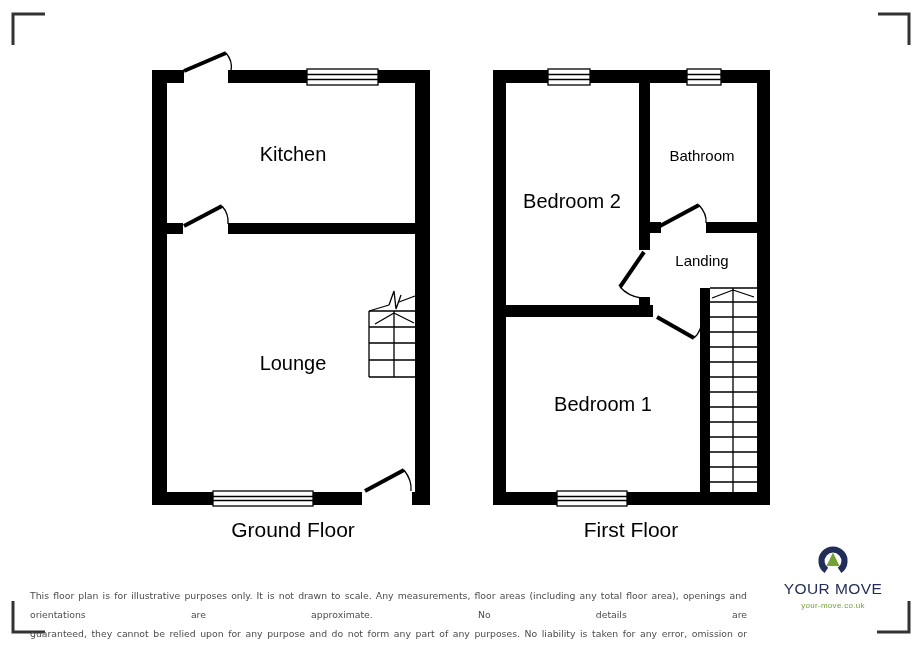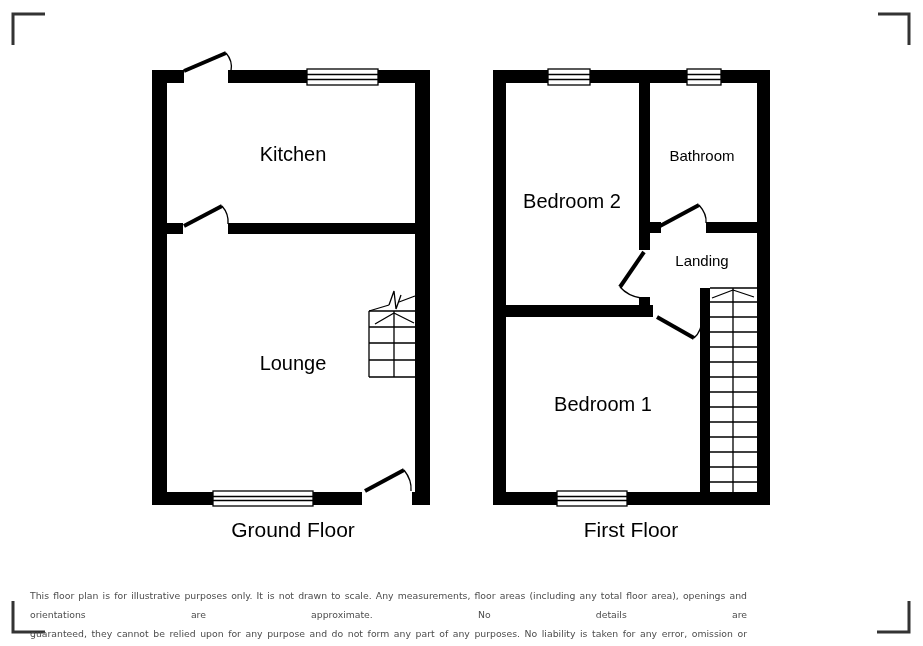--- a/index.html
+++ b/index.html
@@ -143,14 +143,22 @@
       <text class="room-label big" x="603" y="411">Bedroom 1</text>
       <text class="floor-title" x="631" y="537">First Floor</text>
     </g>
   </svg>
 
   <div id="disclaimer">
     <div class="jline">This floor plan is for illustrative purposes only. It is not drawn to scale. Any measurements, floor areas (including any total floor area), openings and orientations are approximate. No details are</div>
     <div class="jline">guaranteed, they cannot be relied upon for any purpose and do not form any part of any purposes. No liability is taken for any error, omission or misstatement. A party must rely upon its own</div>
   </div>
 
+  <div id="logo">
+    <svg width="36" height="31" viewBox="0 0 36 31">
+      <path d="M11.4,26.4 A11.5,11.5 0 1 1 24.6,26.4" fill="none" stroke="#232e58" stroke-width="6.2"></path>
+      <polygon points="18,8.5 11.5,22 24.5,22" fill="#73a136"></polygon>
+    </svg>
+    <div class="brand">YOUR MOVE</div>
+    <div class="url">your-move.co.uk</div>
+  </div>
 
 </div>
 
 </body></html>

